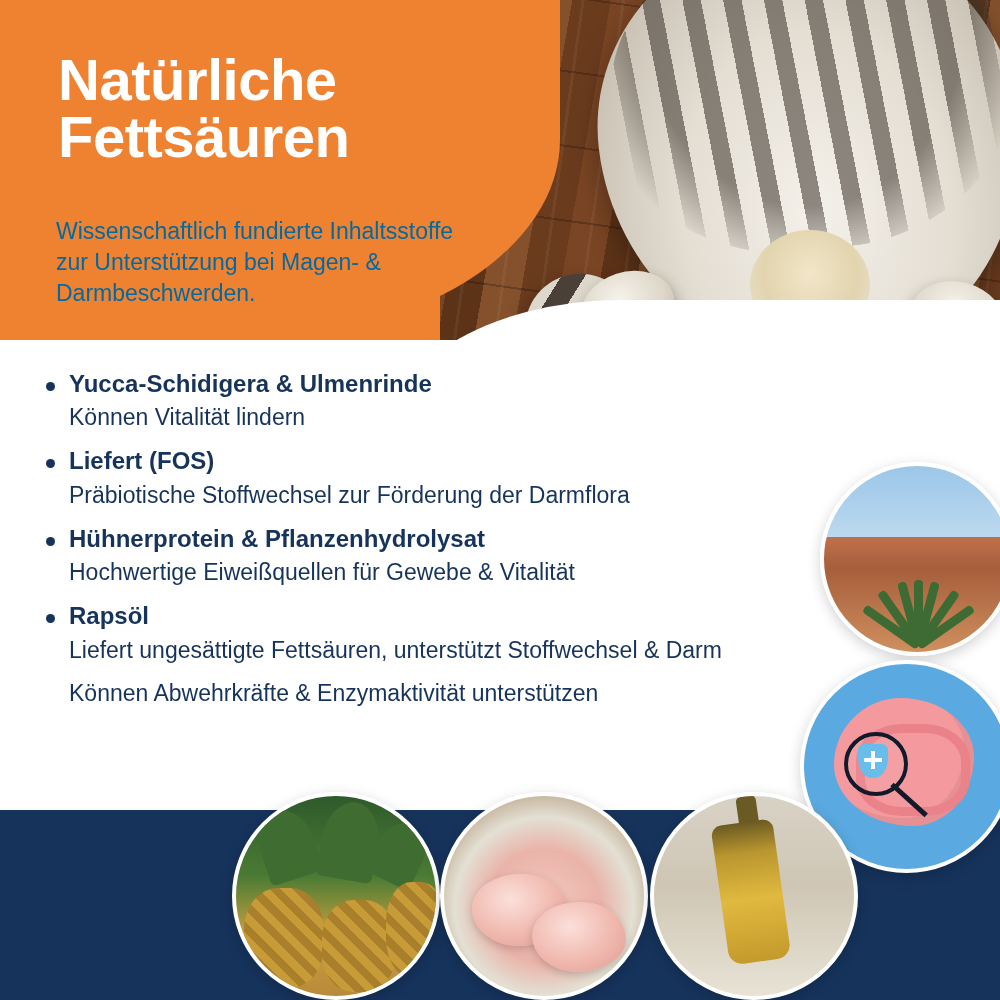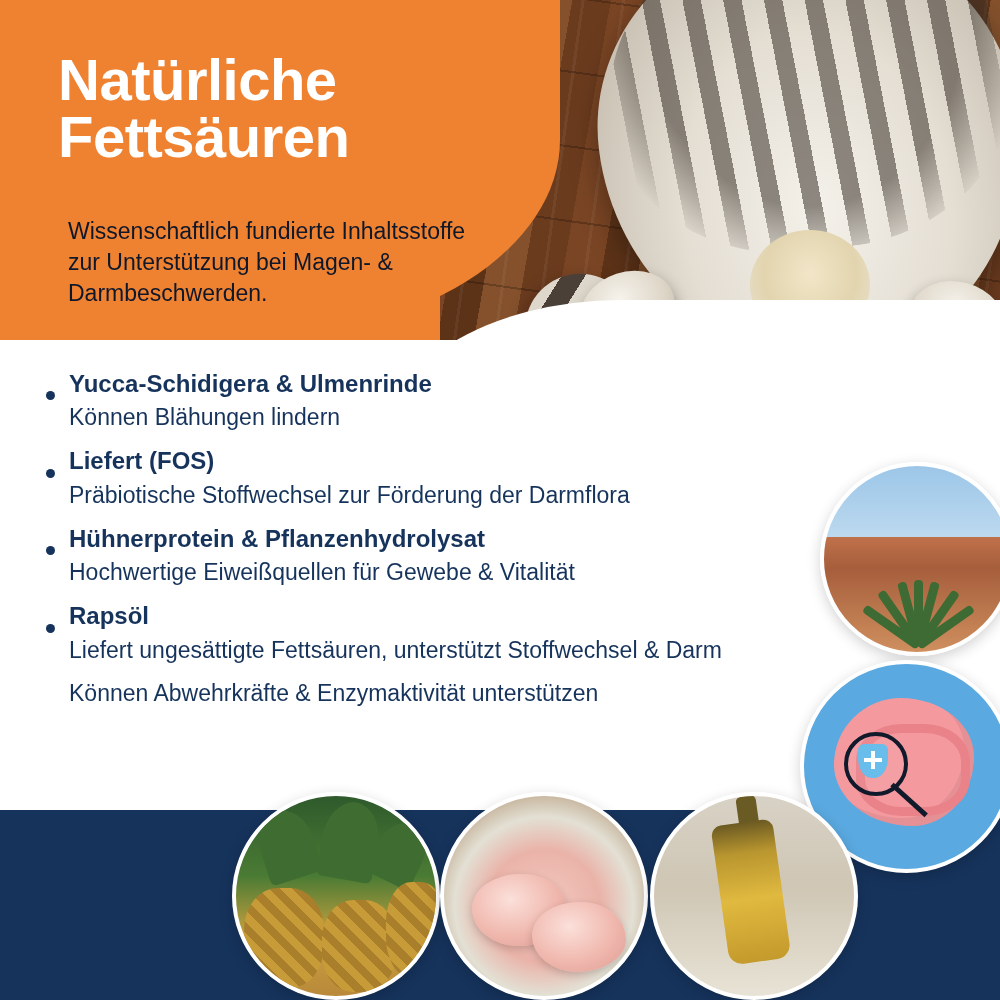--- a/index.html
+++ b/index.html
@@ -139,24 +139,24 @@
     width: 420px;
     color: #ffffff;
     font-size: 58px;
     line-height: 0.98;
     font-weight: 700;
     letter-spacing: -0.5px;
   }
   .headline .l2 { display: block; }
   .subhead {
     position: absolute;
-    left: 68px;
+    left: 56px;
     top: 216px;
     width: 400px;
-    color: #0f172a;
+    color: #0369a1;
     font-size: 23px;
     line-height: 1.35;
     font-weight: 400;
   }
 
   
   .white-area {
     position: absolute;
     left: 0;
     top: 340px;
@@ -177,21 +177,21 @@
 
   .bullets {
     position: absolute;
     left: 46px;
     top: 368px;
     width: 830px;
   }
   .bullet-item { margin-bottom: 12px; }
   .bullet-row {
     display: flex;
-    align-items: flex-end;
+    align-items: flex-start;
   }
   .dot {
     width: 9px;
     height: 9px;
     border-radius: 50%;
     background: #16335c;
     margin: 14px 14px 0 0;
     flex: 0 0 auto;
   }
   .b-title {
@@ -368,21 +368,21 @@
   <div class="white-area"></div>
   <div class="white-curve"></div>
 
   <div class="bullets">
 
     <div class="bullet-item">
       <div class="bullet-row">
         <span class="dot"></span>
         <span class="b-title">Yucca-Schidigera &amp; Ulmenrinde</span>
       </div>
-      <div class="b-desc">Können Blähungen lindern</div>
+      <div class="b-desc">Können Vitalität lindern</div>
     </div>
 
     <div class="bullet-item">
       <div class="bullet-row">
         <span class="dot"></span>
         <span class="b-title">Liefert (FOS)</span>
       </div>
       <div class="b-desc">Präbiotische Stoffwechsel zur Förderung der Darmflora</div>
     </div>
 

